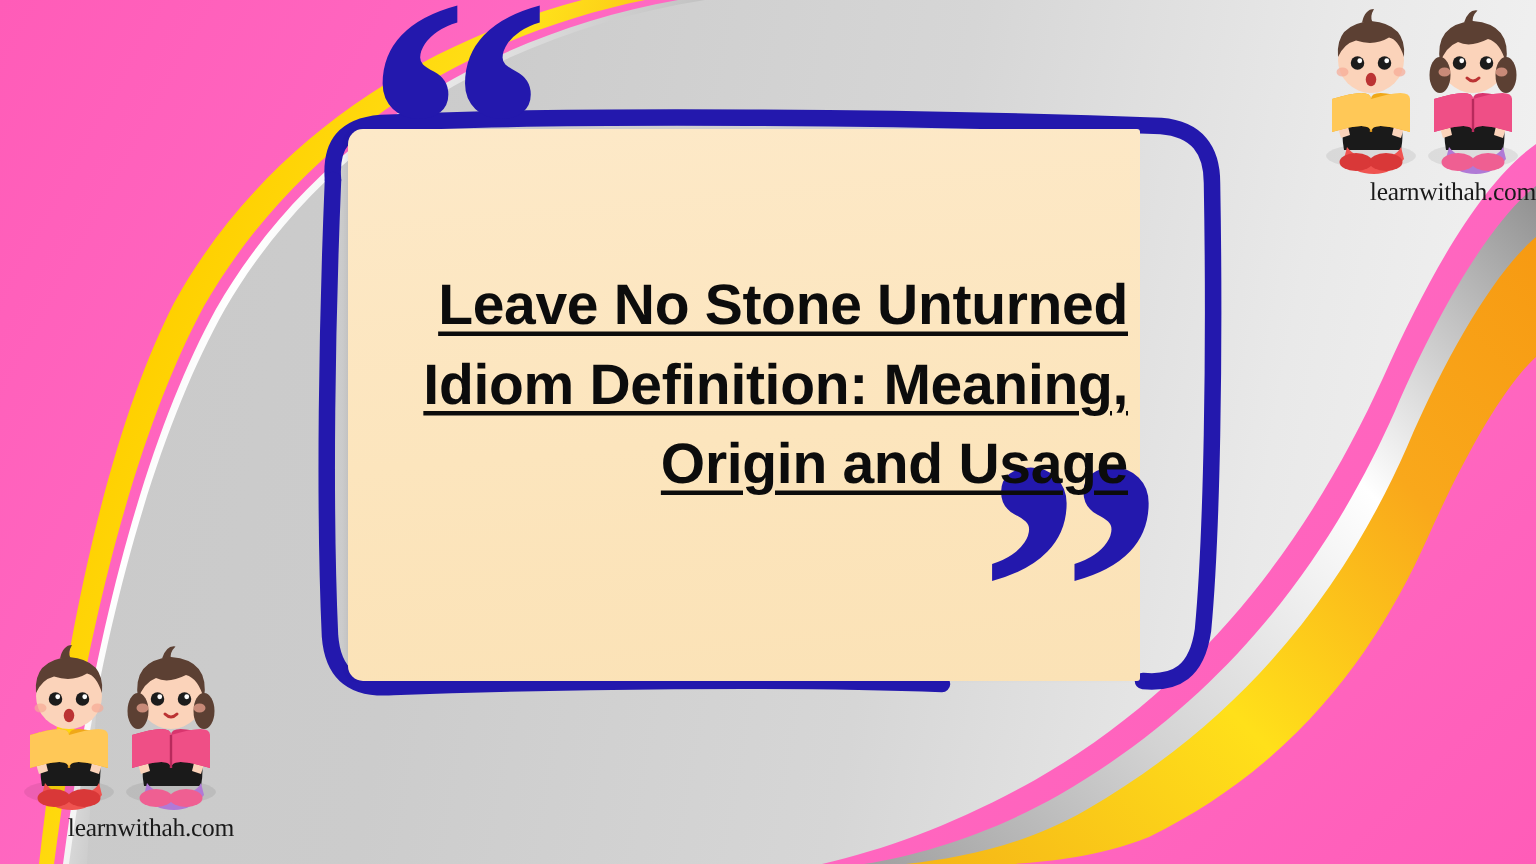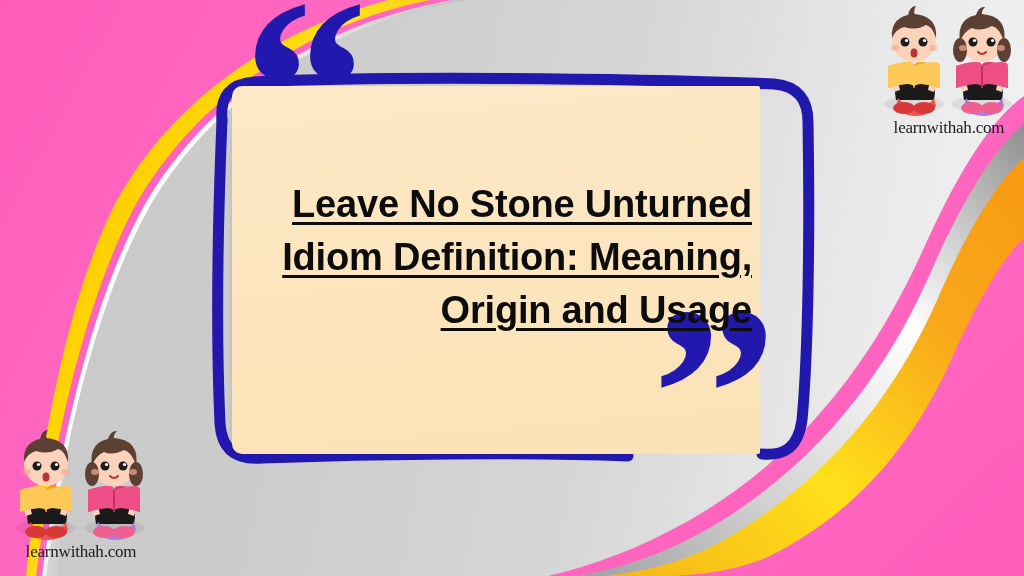--- a/index.html
+++ b/index.html
@@ -87,21 +87,21 @@
   
   .logo {
     position: absolute;
     width: 150px;
     height: 148px;
   }
   .logo-tr { left: 874px; top: 4px; }
   .logo-bl { left: 6px; top: 428px; }
   .logo svg { display: block; width: 150px; height: 120px; }
   .logo-caption {
-    text-align: center;
+    text-align: right;
     font-family: "Liberation Serif", serif;
     font-size: 17px;
     color: #1a1a1a;
     letter-spacing: -0.2px;
     margin-top: -6px;
   }
 </style>
 </head>
 <body>
 

